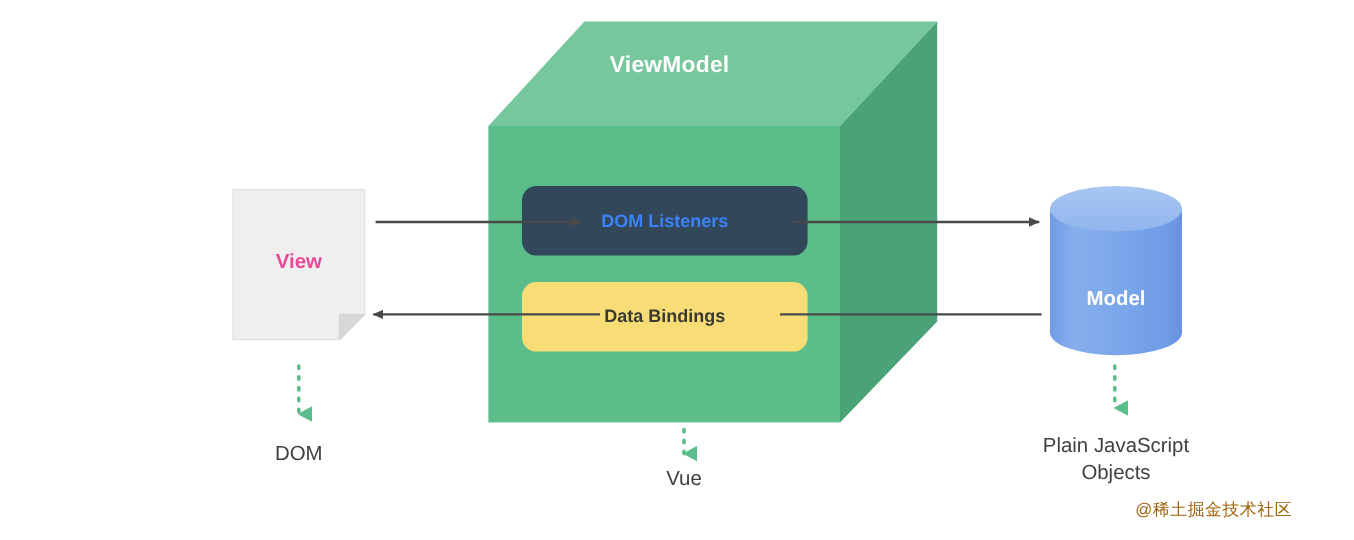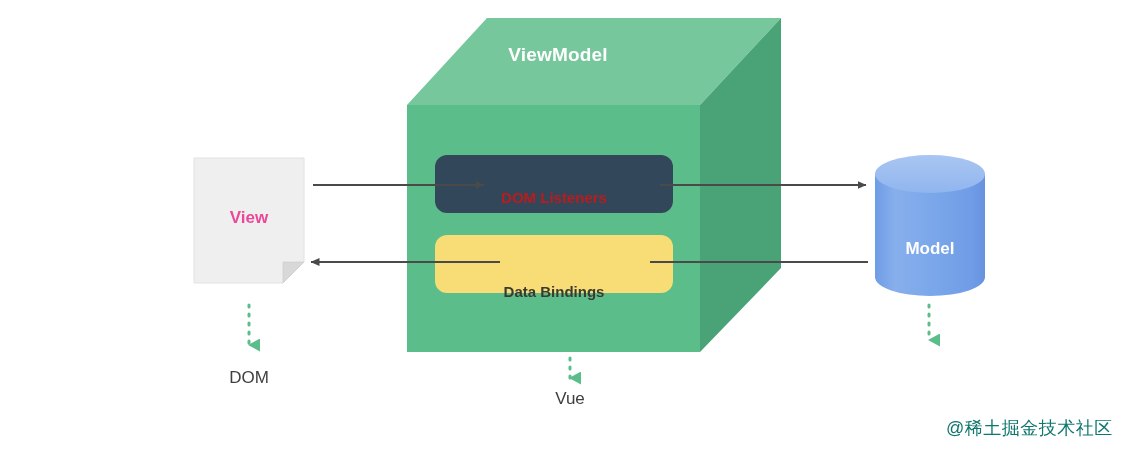--- a/index.html
+++ b/index.html
@@ -44,30 +44,29 @@
   }
 
   
   .chip-label {
     font-size: 15px;
     font-weight: bold;
     text-align: center;
   }
   .chip-dom {
     left: 435px;
-    top: 189px;
+    top: 176px;
     width: 238px;
-    color: #b91c1c;
+    color: #3b82f6;
   }
   .chip-bind {
     left: 435px;
     top: 255px;
     width: 238px;
     color: #3a3a32;
-    margin-top: 28px;
   }
 
   
   .shape-label {
     font-size: 17px;
     font-weight: bold;
     text-align: center;
   }
   .view-label {
     left: 194px;
@@ -103,22 +102,22 @@
     left: 850px;
     top: 361px;
     width: 160px;
     white-space: normal;
   }
 
   
   .watermark {
     left: 946px;
     top: 416px;
-    font-size: 18px;
-    color: #0f766e;
+    font-size: 14px;
+    color: #a16207;
     letter-spacing: 0.5px;
   }
 </style>
 </head>
 <body>
 
 <div id="canvas">
 
   <svg id="vector-layer" viewBox="0 0 1128 450">
     <defs>
@@ -182,16 +181,20 @@
   <div class="lbl vm-title">ViewModel</div>
 
   <div class="lbl chip-label chip-dom">DOM Listeners</div>
   <div class="lbl chip-label chip-bind">Data Bindings</div>
 
   <div class="lbl shape-label view-label">View</div>
   <div class="lbl shape-label model-label">Model</div>
 
   <div class="lbl caption cap-dom">DOM</div>
   <div class="lbl caption cap-vue">Vue</div>
+  <div class="lbl caption cap-pjo">
+    <div>Plain JavaScript</div>
+    <div>Objects</div>
+  </div>
 
   <div class="lbl watermark">@稀土掘金技术社区</div>
 
 </div>
 
 </body></html>

